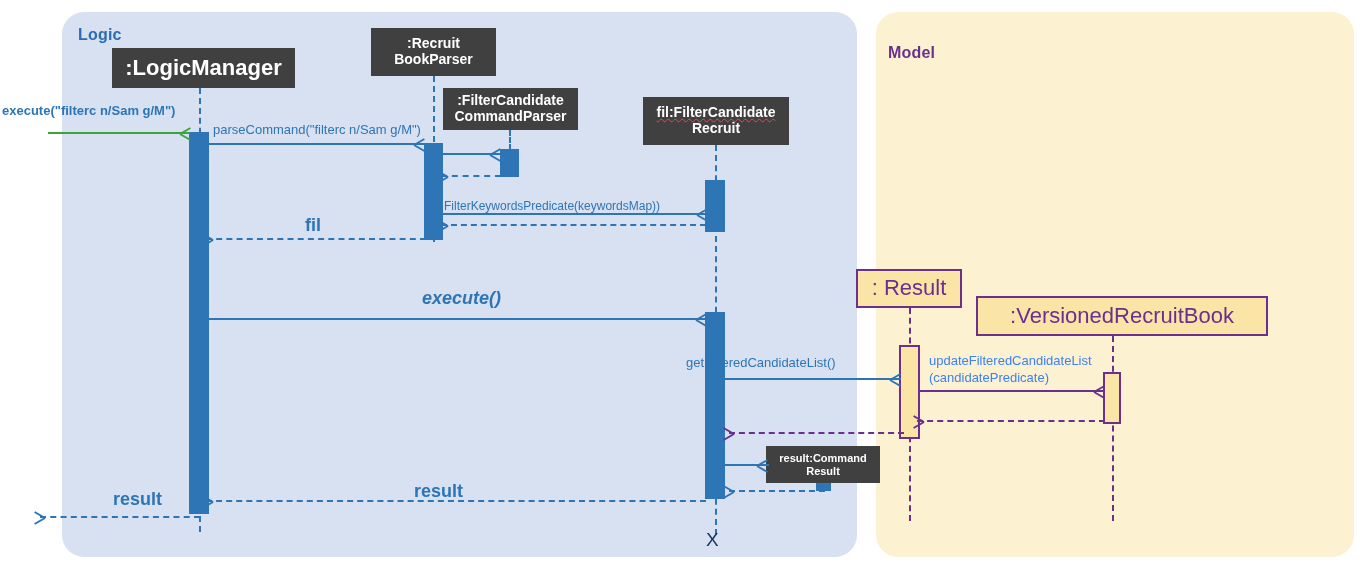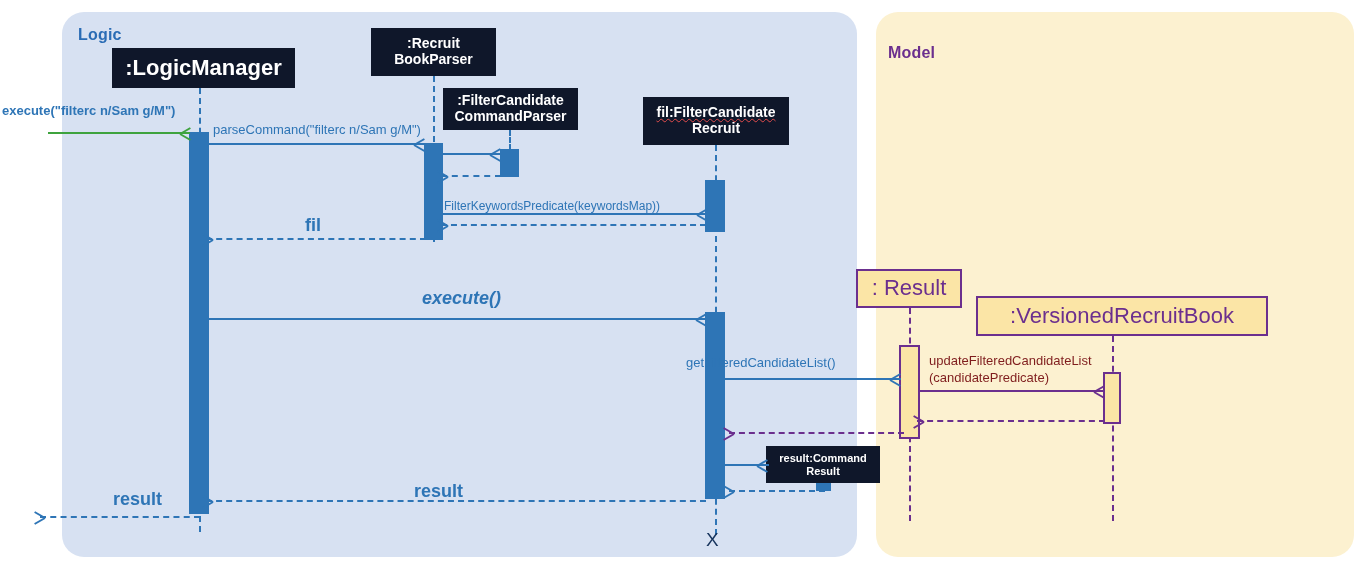--- a/index.html
+++ b/index.html
@@ -41,21 +41,21 @@
   .pbox {
     position: absolute;
     box-sizing: border-box;
     display: flex;
     align-items: center;
     justify-content: center;
     text-align: center;
     line-height: 1.12;
   }
   .pbox-blue {
-    background: #0f172a;
+    background: #404040;
     color: #ffffff;
     font-weight: bold;
     align-items: center;
   }
   .pbox-yellow {
     background: #fbe5a6;
     color: #6b2f8e;
     border: 2px solid #6b2f8e;
   }
 
@@ -118,21 +118,21 @@
   .ah-green::before, .ah-green::after { border-top-color: #3eA33e; }
 
   
   .mlabel {
     position: absolute;
     font-size: 13px;
     color: #2e75b6;
     white-space: nowrap;
     line-height: 1.15;
   }
-  .mlabel.purple { color: #7f1d1d; }
+  .mlabel.purple { color: #3b82f6; }
   .mlabel.big { font-size: 18px; }
   .mlabel.bold { font-weight: bold; }
   .mlabel.sm { font-size: 12px; }
 
   .xmark {
     position: absolute;
     font-size: 19px;
     color: #16335c;
     font-weight: normal;
   }

